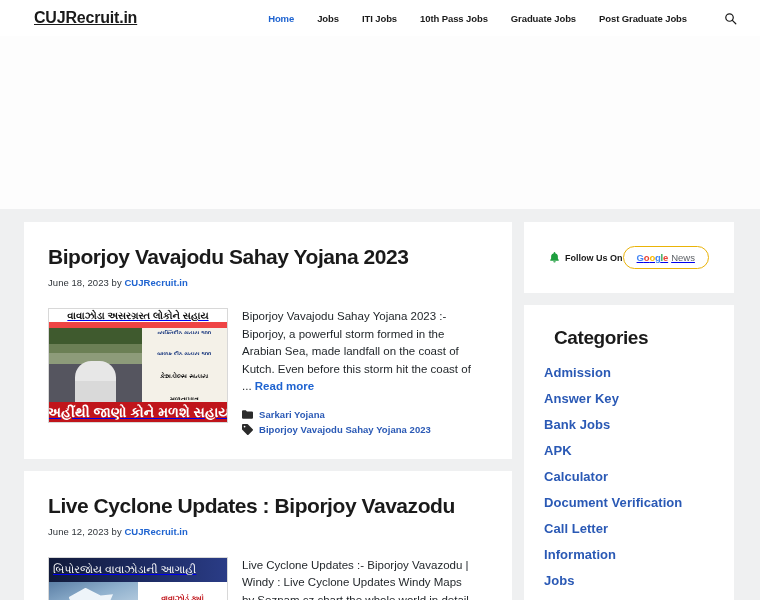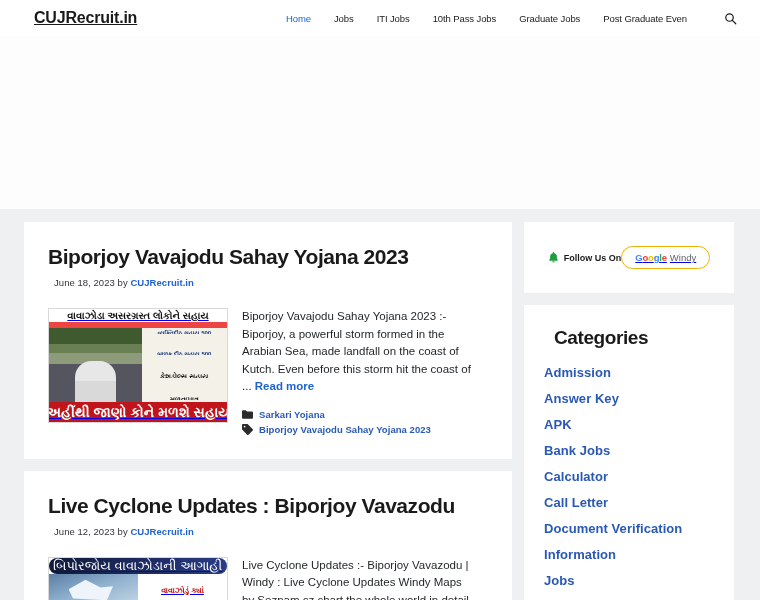--- a/index.html
+++ b/index.html
@@ -36,21 +36,21 @@
 
   .primary-nav {
     margin-left: auto;
     display: flex;
     align-items: center;
     gap: 23px;
   }
 
   .nav-link {
     font-size: 9.5px;
-    font-weight: 400;
+    font-weight: 700;
     color: #1b1b1b;
     text-decoration: none;
     white-space: nowrap;
     letter-spacing: -0.1px;
   }
   .nav-link.is-active { color: #1e63d0; }
 
   .search-toggle {
     margin-left: 12px;
     width: 16px;
@@ -94,21 +94,20 @@
     letter-spacing: -0.45px;
     color: #1a1a1a;
   }
   .article-title a { color: inherit; text-decoration: none; }
 
   .article-meta {
     margin-top: 8px;
     font-size: 9.5px;
     color: #30353a;
     letter-spacing: 0.05px;
-    margin-left: 6px;
   }
   .article-meta a {
     color: #1e63d0;
     text-decoration: none;
     font-weight: 700;
   }
 
   .article-body {
     margin-top: 20px;
     display: flex;
@@ -189,31 +188,30 @@
     font-size: 14px;
     font-weight: 700;
     color: #ffffff;
     white-space: nowrap;
     overflow: hidden;
   }
 
   
   .thumb-b { height: 52px; }
   .thumb-b .tb-head {
-    height: 16px;
+    height: 24px;
     background: linear-gradient(90deg, #111a3a 0%, #1d2b63 55%, #2a3c86 100%);
     display: flex;
     align-items: center;
     padding-left: 4px;
-    font-size: 13px;
+    font-size: 11px;
     font-weight: 400;
     color: #ffffff;
     white-space: nowrap;
     overflow: hidden;
-    border-radius: 8px;
   }
   .thumb-b .tb-mid {
     height: 34px;
     display: flex;
     background: #dfe7ef;
   }
   .thumb-b .tb-photo {
     width: 50%;
     background: linear-gradient(160deg, #5b7fa6 0%, #8fb0cd 45%, #c9dae8 100%);
     position: relative;
@@ -347,21 +345,21 @@
 
 <header class="site-header">
   <a class="site-logo" href="#">CUJRecruit.in</a>
 
   <nav class="primary-nav">
     <a class="nav-link is-active" href="#">Home</a>
     <a class="nav-link" href="#">Jobs</a>
     <a class="nav-link" href="#">ITI Jobs</a>
     <a class="nav-link" href="#">10th Pass Jobs</a>
     <a class="nav-link" href="#">Graduate Jobs</a>
-    <a class="nav-link" href="#">Post Graduate Even</a>
+    <a class="nav-link" href="#">Post Graduate Jobs</a>
 
     <span class="search-toggle">
       <svg width="13" height="13" viewBox="0 0 16 16" fill="none" stroke="#1b1b1b" stroke-width="1.5">
         <circle cx="6.8" cy="6.8" r="4.6"></circle>
         <line x1="10.3" y1="10.3" x2="14.5" y2="14.5" stroke-linecap="round"></line>
       </svg>
     </span>
   </nav>
 </header>
 
@@ -464,34 +462,34 @@
       <span class="follow-label">
         <svg class="bell-icon" viewBox="0 0 14 14" fill="#1e9e3e">
           <path d="M7 0a1 1 0 0 1 1 1v.5a4.3 4.3 0 0 1 3.3 4.2v2.6l1.1 1.9a.6.6 0 0 1-.52.9H2.12a.6.6 0 0 1-.52-.9L2.7 8.3V5.7A4.3 4.3 0 0 1 6 1.5V1a1 1 0 0 1 1-1z"></path>
           <path d="M5.4 11.9h3.2a1.6 1.6 0 0 1-3.2 0z"></path>
         </svg>
         <span>Follow Us On</span>
       </span>
 
       <a class="gnews-button" href="#">
         <span class="g-logo"><i class="g-b">G</i><i class="g-r">o</i><i class="g-y">o</i><i class="g-b">g</i><i class="g-g">l</i><i class="g-r">e</i></span>
-        <span class="gnews-word">Windy</span>
+        <span class="gnews-word">News</span>
       </a>
     </section>
 
     <section class="widget widget-categories">
       <h3 class="widget-title">Categories</h3>
       <ul class="cat-list">
         <li class="cat-item"><a class="cat-link" href="#">Admission</a></li>
         <li class="cat-item"><a class="cat-link" href="#">Answer Key</a></li>
+        <li class="cat-item"><a class="cat-link" href="#">Bank Jobs</a></li>
         <li class="cat-item"><a class="cat-link" href="#">APK</a></li>
-        <li class="cat-item"><a class="cat-link" href="#">Bank Jobs</a></li>
         <li class="cat-item"><a class="cat-link" href="#">Calculator</a></li>
+        <li class="cat-item"><a class="cat-link" href="#">Document Verification</a></li>
         <li class="cat-item"><a class="cat-link" href="#">Call Letter</a></li>
-        <li class="cat-item"><a class="cat-link" href="#">Document Verification</a></li>
         <li class="cat-item"><a class="cat-link" href="#">Information</a></li>
         <li class="cat-item"><a class="cat-link" href="#">Jobs</a></li>
         <li class="cat-item"></li>
 
       </ul>
     </section>
 
   </aside>
 </div>
 

